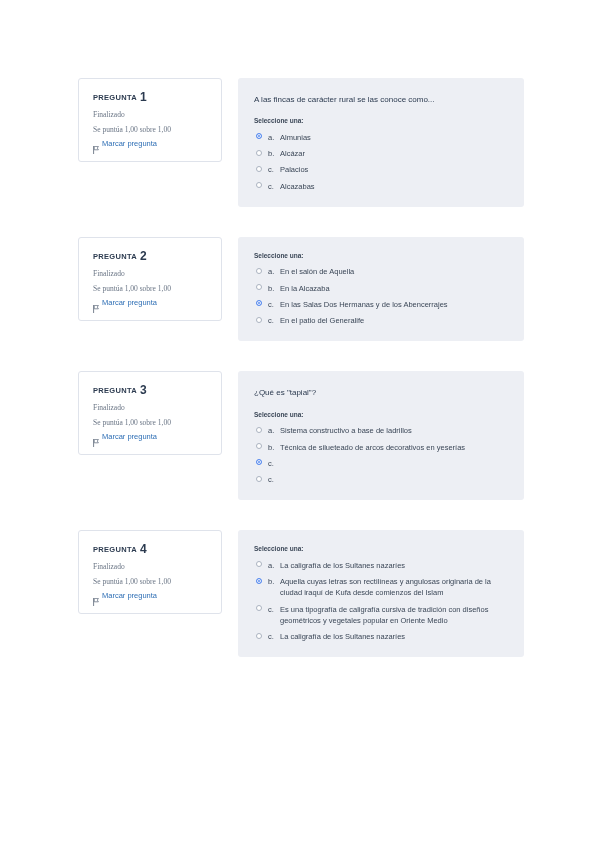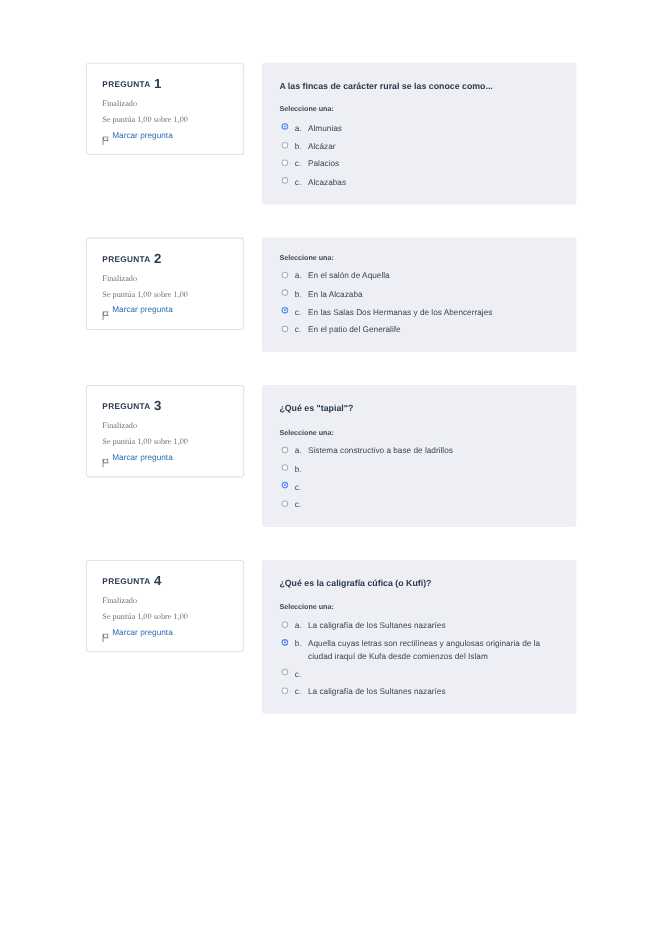--- a/index.html
+++ b/index.html
@@ -12,21 +12,21 @@
     background: #ffffff;
     font-family: "Liberation Sans", sans-serif;
     -webkit-font-smoothing: antialiased;
   }
 
   .page {
     position: relative;
     width: 600px;
     height: 848px;
     box-sizing: border-box;
-    padding: 57px 76px 0 78px;
+    padding: 78px 76px 0 78px;
   }
 
   
   .qblock {
     display: flex;
     align-items: flex-start;
     margin-bottom: 30px;
   }
 
   
@@ -92,21 +92,20 @@
     background: #edeff4;
     border-radius: 3px;
     padding: 16px 17px 15px 16px;
     min-height: 72px;
   }
   .qtext {
     font-size: 8px;
     color: #2b3a4f;
     line-height: 1.55;
     margin: 0 0 12px 0;
-    font-weight: bold;
   }
   .qprompt {
     font-size: 6.5px;
     font-weight: bold;
     color: #3b4757;
     margin: 0 0 7px 0;
     line-height: 1;
   }
 
   .opts {
@@ -250,20 +249,21 @@
           <p class="qprompt">Seleccione una:</p>
           <ul class="opts">
             <li class="opt">
               <span class="radio"></span>
               <span class="opt-letter">a.</span>
               <span class="opt-text">Sistema constructivo a base de ladrillos</span>
             </li>
             <li class="opt">
               <span class="radio"></span>
               <span class="opt-letter">b.</span>
+              <span class="opt-text">Técnica de silueteado de arcos decorativos en yeserías</span>
             </li>
             <li class="opt">
               <span class="radio checked"></span>
               <span class="opt-letter">c.</span>
             </li>
             <li class="opt">
               <span class="radio"></span>
               <span class="opt-letter">c.</span>
             </li>
           </ul>
@@ -276,36 +276,36 @@
           <div class="qinfo-grade">Se puntúa 1,00 sobre 1,00</div>
           <div class="qinfo-flag">
             <span class="flag-icon"><svg width="6" height="8" viewBox="0 0 6 8">
                 <path d="M0.6 0 L0.6 8" stroke="#6a7585" stroke-width="0.9"></path>
                 <path d="M1.2 0.4 L5.4 0.4 L4.3 2.1 L5.4 3.8 L1.2 3.8 Z" fill="none" stroke="#6a7585" stroke-width="0.8"></path>
               </svg></span>
             <span class="qinfo-flag-label">Marcar pregunta</span>
           </div>
         </div>
         <div class="qpanel">
-          <p class="qtext">¿Qué es la caligrafía cúfica (o Kufi)?</p>
           <p class="qprompt">Seleccione una:</p>
           <ul class="opts">
             <li class="opt">
               <span class="radio"></span>
               <span class="opt-letter">a.</span>
               <span class="opt-text">La caligrafía de los Sultanes nazaríes</span>
             </li>
             <li class="opt">
               <span class="radio checked"></span>
               <span class="opt-letter">b.</span>
               <span class="opt-text">Aquella cuyas letras son rectilíneas y angulosas originaria de la ciudad iraquí de Kufa desde comienzos del Islam</span>
             </li>
             <li class="opt">
               <span class="radio"></span>
               <span class="opt-letter">c.</span>
+              <span class="opt-text">Es una tipografía de caligrafía cursiva de tradición con diseños geométricos y vegetales popular en Oriente Medio</span>
             </li>
             <li class="opt">
               <span class="radio"></span>
               <span class="opt-letter">c.</span>
               <span class="opt-text">La caligrafía de los Sultanes nazaríes</span>
             </li>
           </ul>
         </div>
       </div>
     </div>

